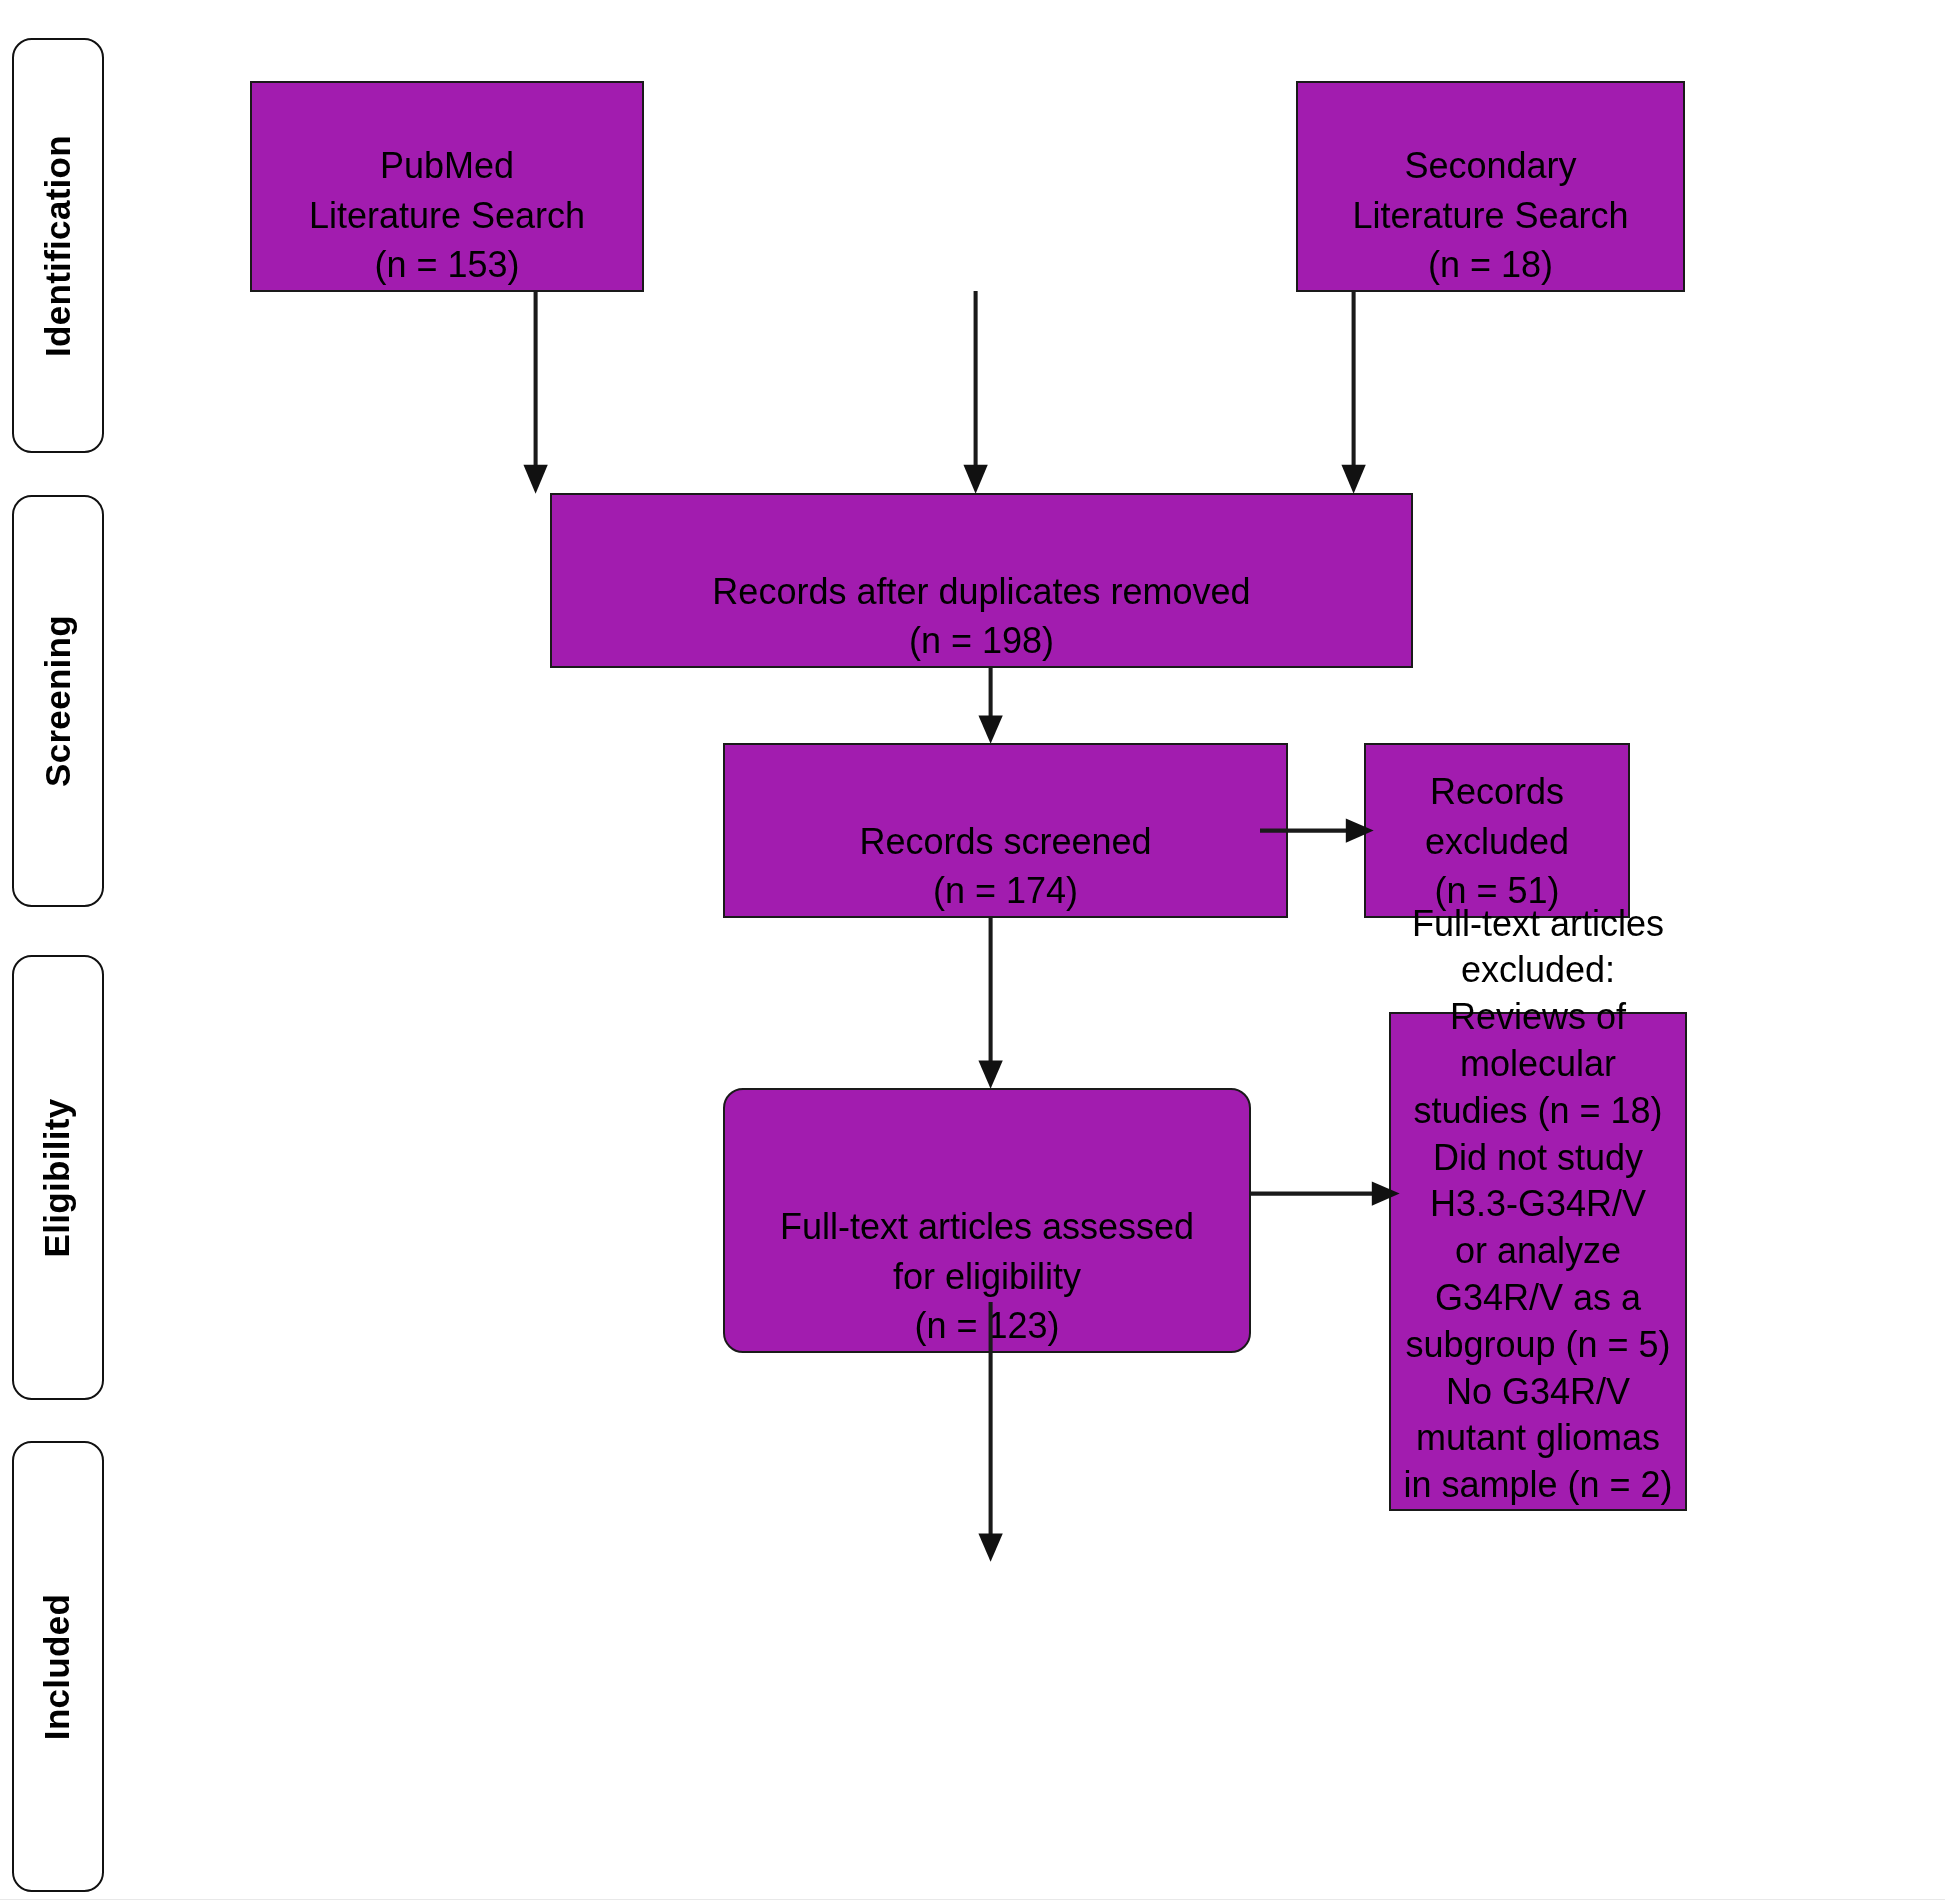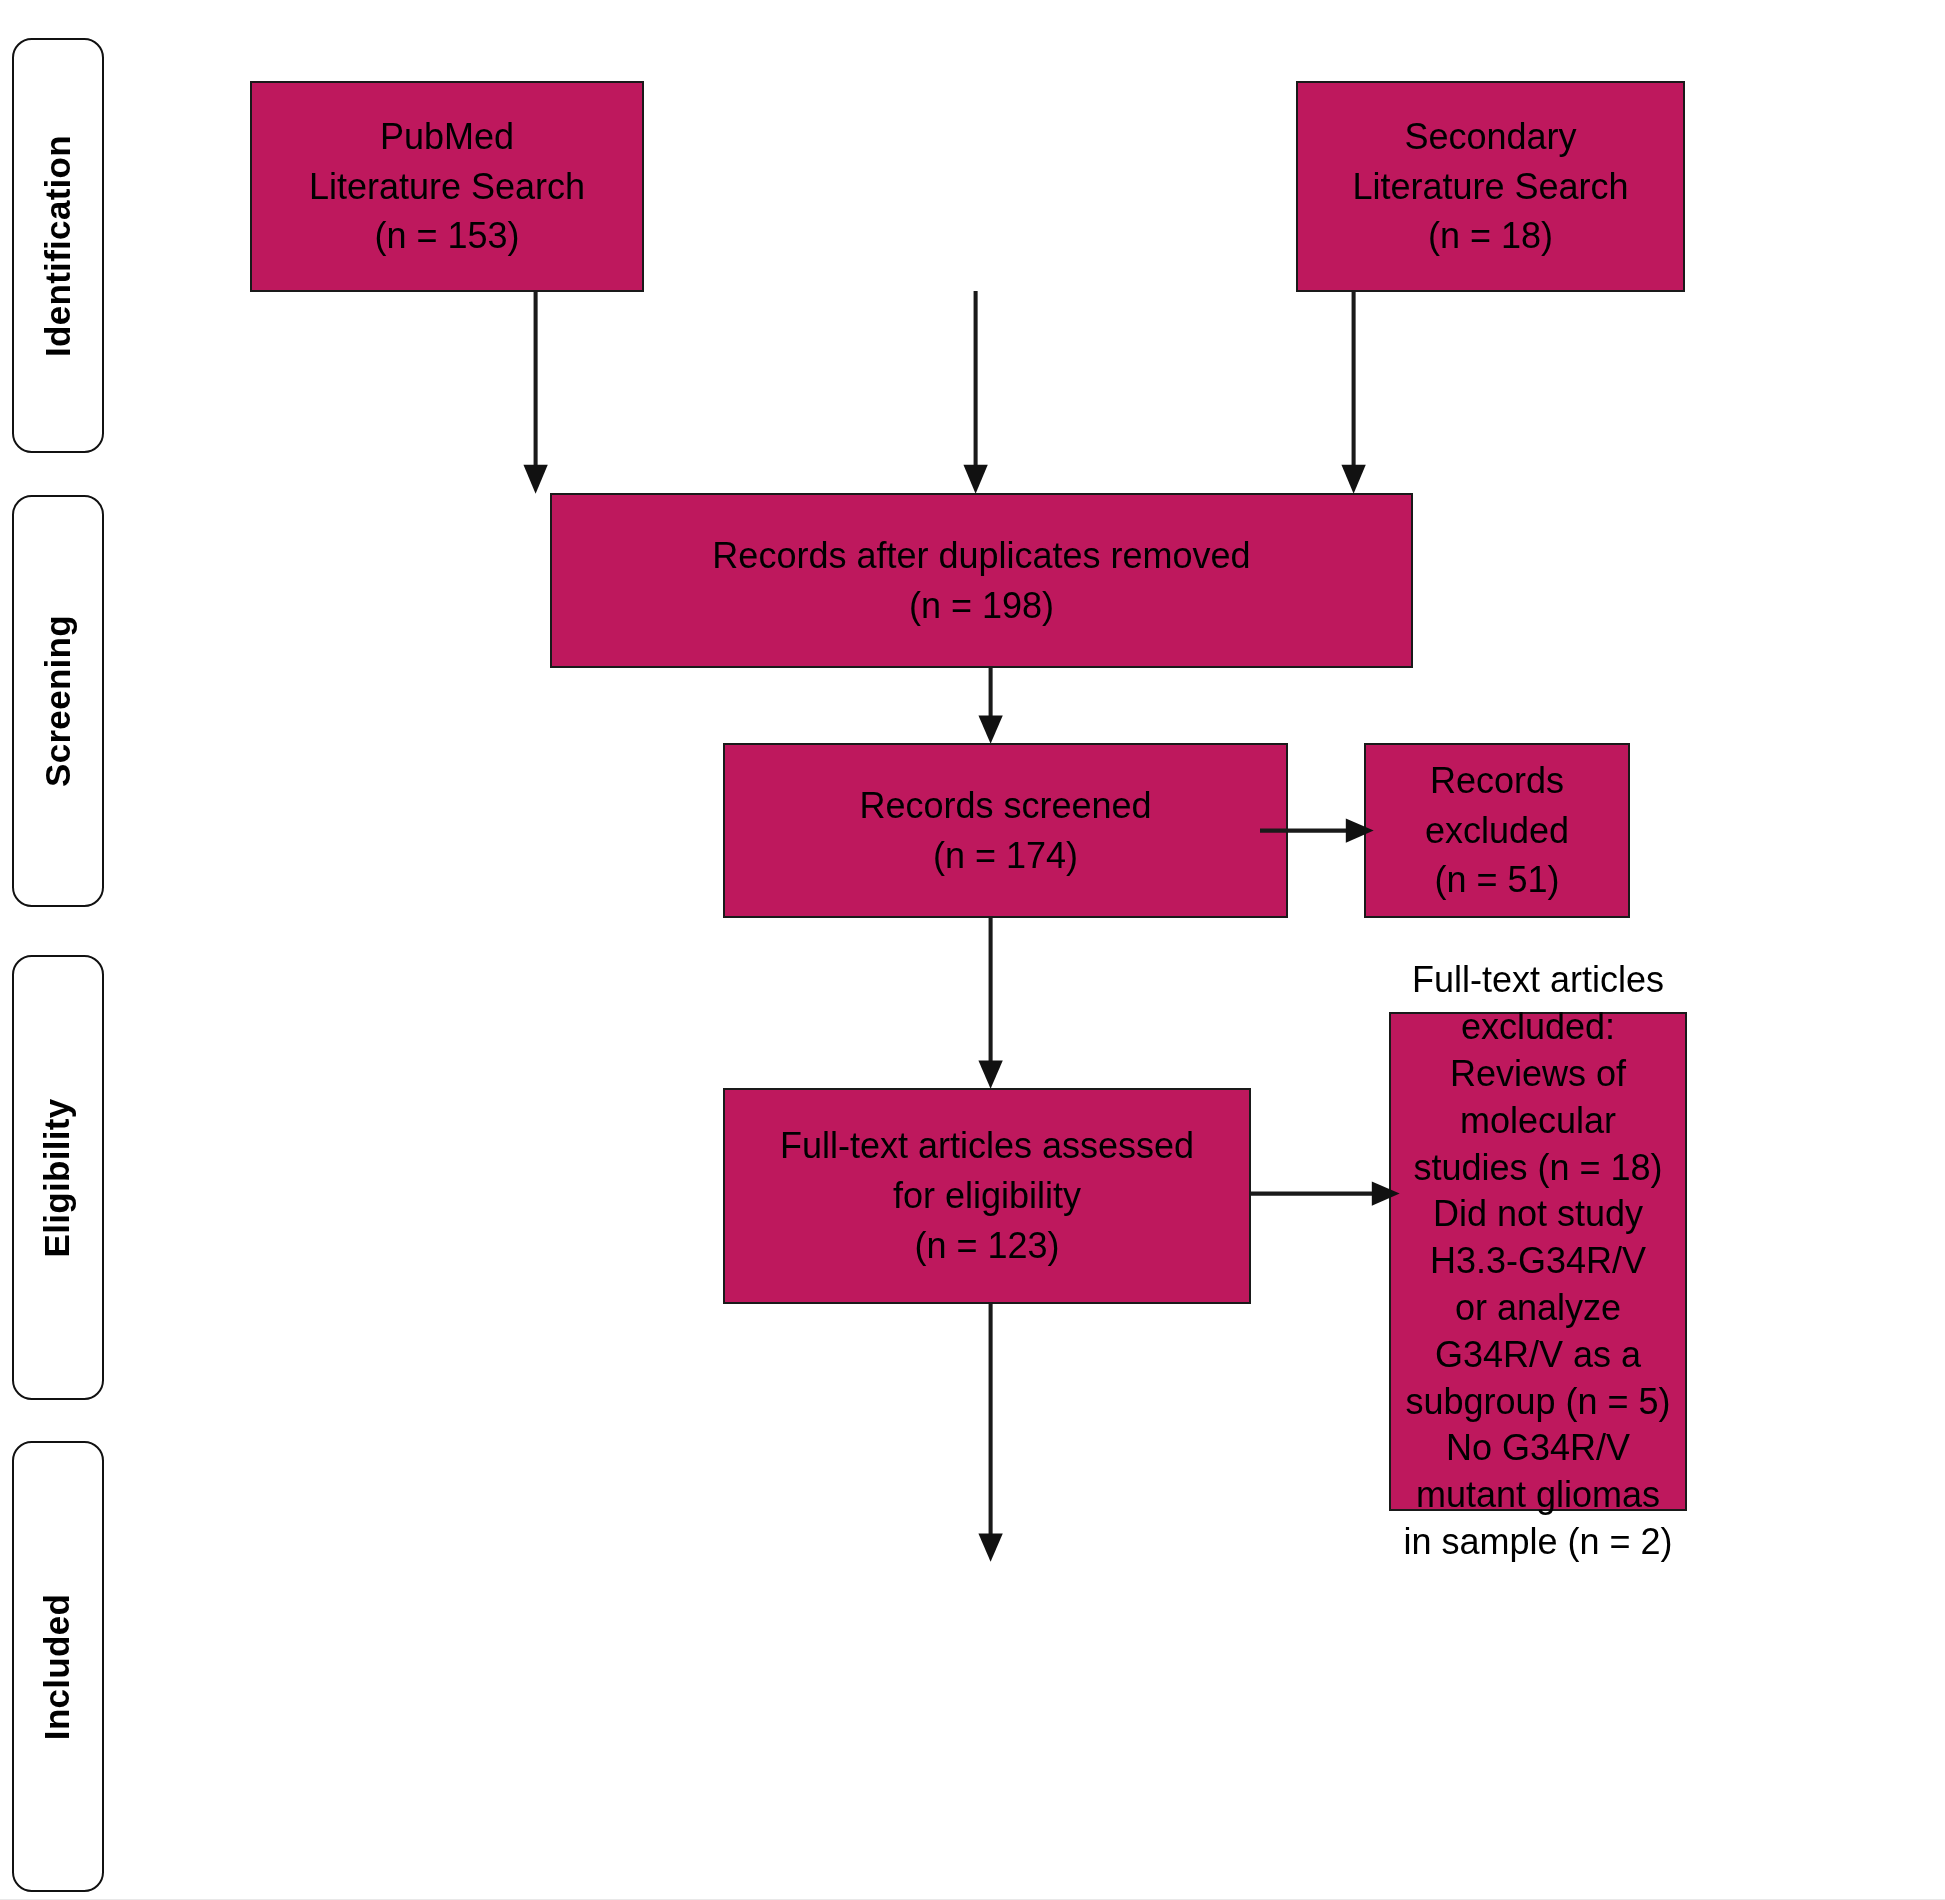--- a/index.html
+++ b/index.html
@@ -35,23 +35,23 @@
     letter-spacing: 0.3px;
     color: #000000;
     font-family: "Liberation Sans", sans-serif;
   }
 
   
   .flow-box {
     position: absolute;
     box-sizing: border-box;
     border: 2.9px solid #1a1a1a;
-    background: #be185d;
+    background: #a21caf;
     display: flex;
-    align-items: center;
+    align-items: flex-end;
     justify-content: center;
     text-align: center;
   }
   .flow-box .box-text {
     font-size: 36px;
     line-height: 1.38;
     color: #000000;
     padding: 0 8px;
     white-space: pre-line;
     font-family: "Liberation Sans", sans-serif;
@@ -163,21 +163,21 @@
     </svg>
   </div>
 
   <div class="conn" style="left:976px; top:916px;">
     <svg width="35" height="174" viewBox="0 0 60 300">
       <line x1="25" y1="0" x2="25" y2="263" stroke="#1a1a1a" stroke-width="7"></line>
       <polygon points="25,298 4,249 46,249" fill="#111111"></polygon>
     </svg>
   </div>
 
-  <div class="flow-box" style="left:723px; top:1088px; width:528px; height:216px;">
+  <div class="flow-box" style="left:723px; top:1088px; width:528px; height:265px;border-radius:20px;">
     <span class="box-text">Full-text articles assessed
 for eligibility
 (n = 123)</span>
   </div>
 
   <div class="flow-box tight" style="left:1389px; top:1012px; width:298px; height:499px;">
     <span class="box-text">Full-text articles excluded:
 Reviews of molecular
 studies (n = 18)
 Did not study H3.3-G34R/V

